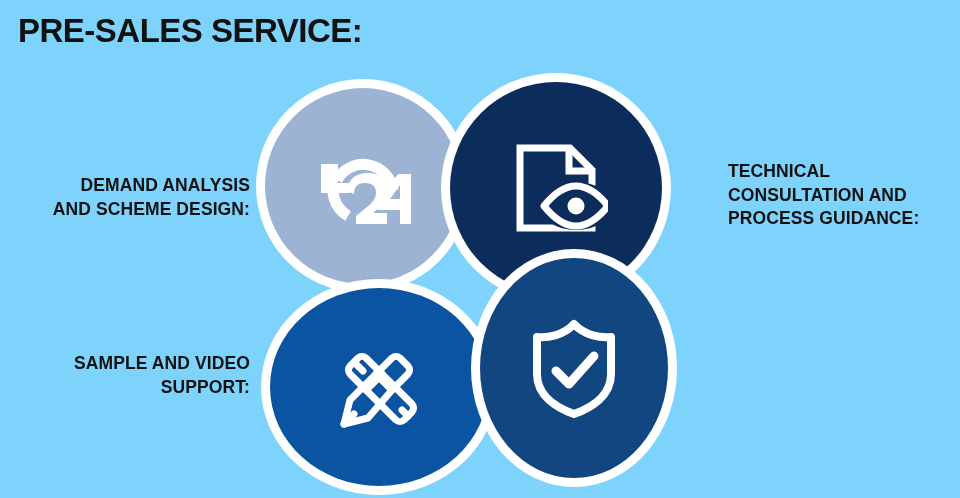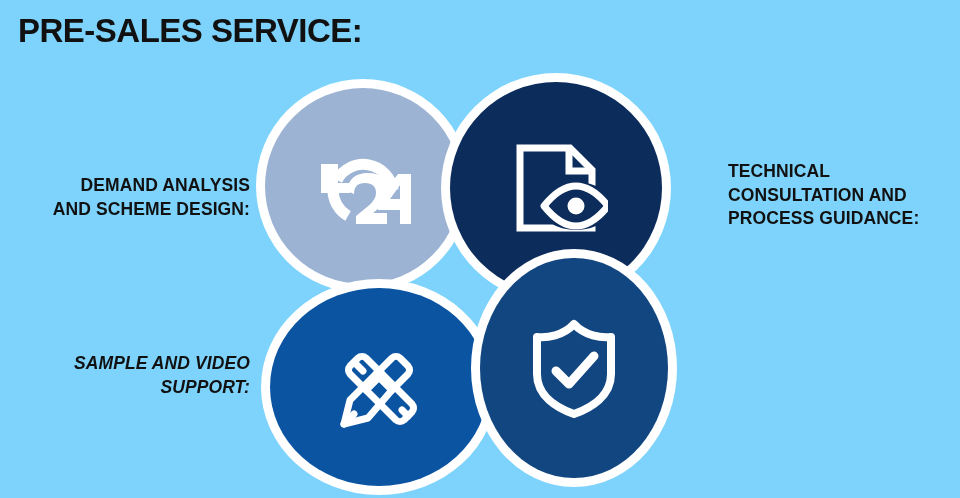--- a/index.html
+++ b/index.html
@@ -105,21 +105,20 @@
     left: 10px;  top: 174px;
     width: 240px;
   }
   #label-technical {
     left: 728px; top: 160px;
     width: 226px;
   }
   #label-sample {
     left: 10px;  top: 352px;
     width: 240px;
-    font-style: italic;
   }
   #label-transparent {
     left: 668px; top: 342px;
     width: 290px;
   }
 </style>
 </head>
 <body>
 
 <div id="infographic">

